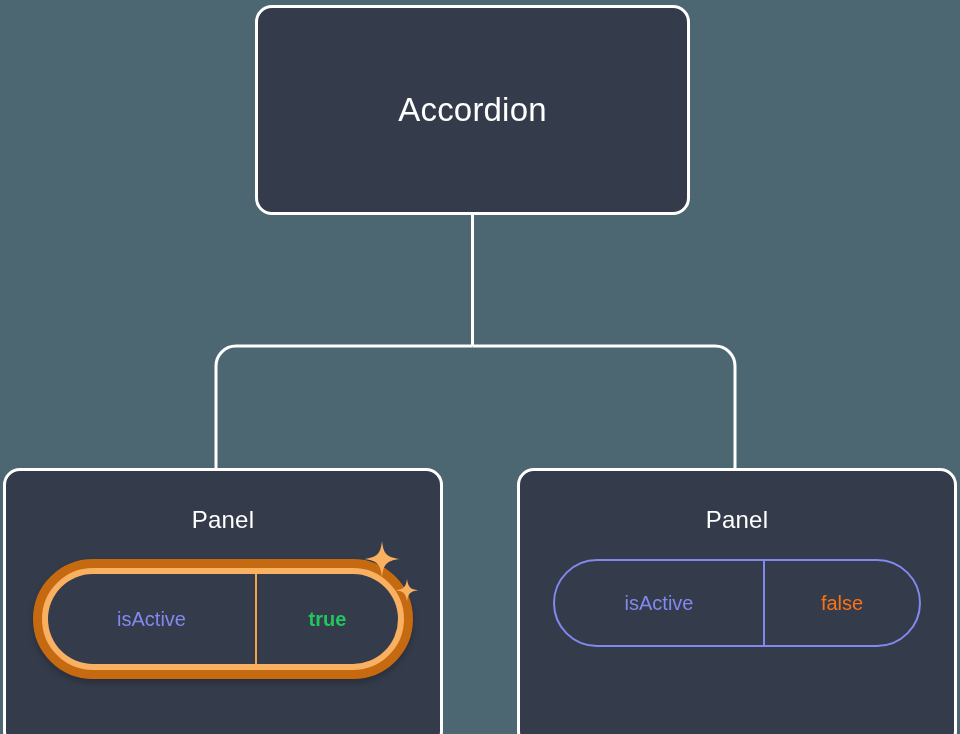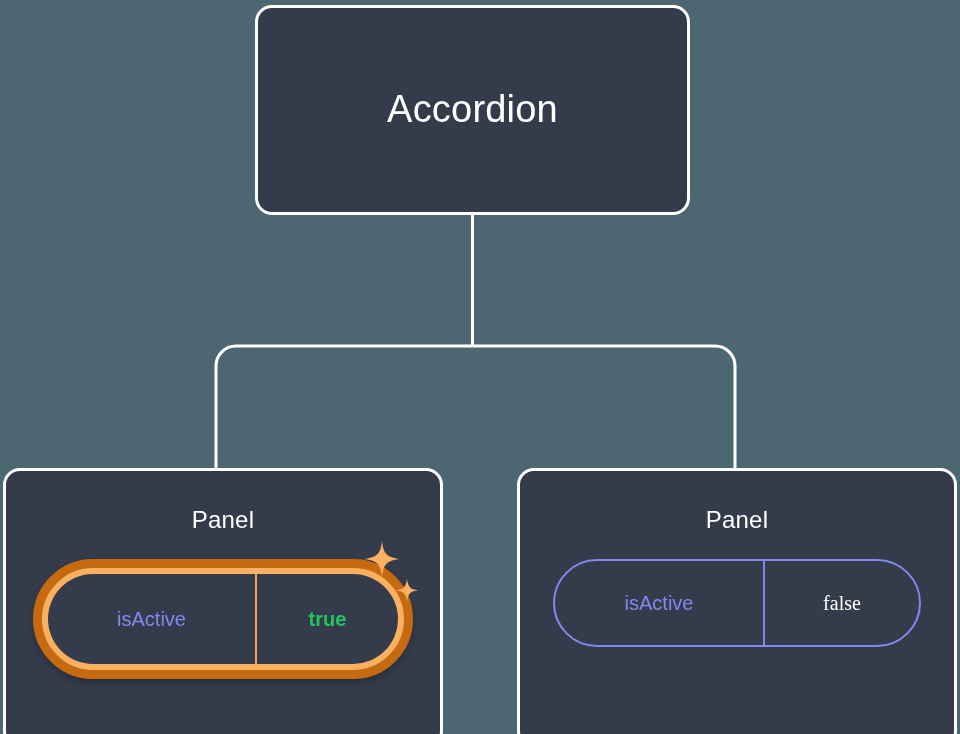--- a/index.html
+++ b/index.html
@@ -46,21 +46,21 @@
   .node-root {
     left: 255px;
     top: 5px;
     width: 435px;
     height: 210px;
     justify-content: center;
   }
 
   .node-title {
     color: #FFFFFF;
-    font-size: 38px;
+    font-size: 33px;
     font-weight: 400;
     letter-spacing: 0.2px;
     line-height: 1.1;
     text-align: center;
     white-space: nowrap;
   }
 
   .node-panel {
     width: 440px;
     height: 280px;
@@ -105,23 +105,22 @@
     width: 368px;
   }
   .pill.plain .pill-key {
     flex: 0 0 210px;
     color: #8289EE;
     font-weight: 400;
     border-right: 2px solid #8289EE;
   }
   .pill.plain .pill-val {
     flex: 1 1 auto;
-    color: #ffffff;
-    font-weight: 400;
-    font-family: Liberation Serif, serif;
+    color: #f97316;
+    font-weight: 400;
   }
 
   
   .pill.highlight {
     width: 380px;
     height: 120px;
     border: 9px solid #C66A11;
     padding: 6px;
     background: #F9B061;
     box-shadow: 0 4px 6px rgba(0,0,0,0.22);

